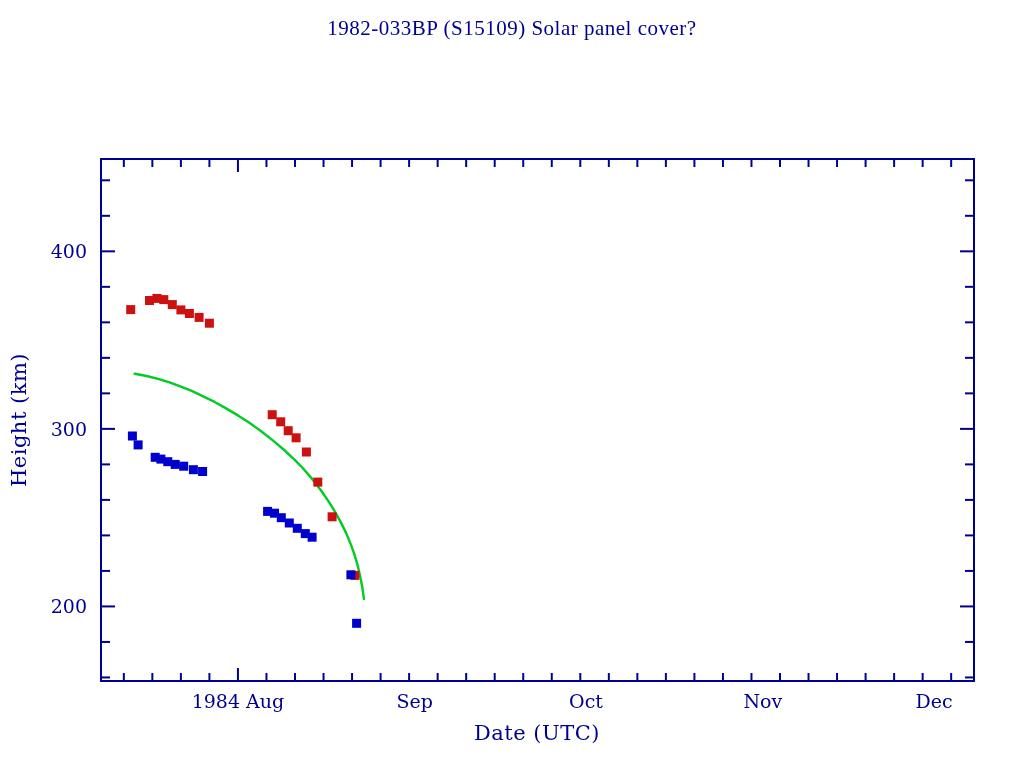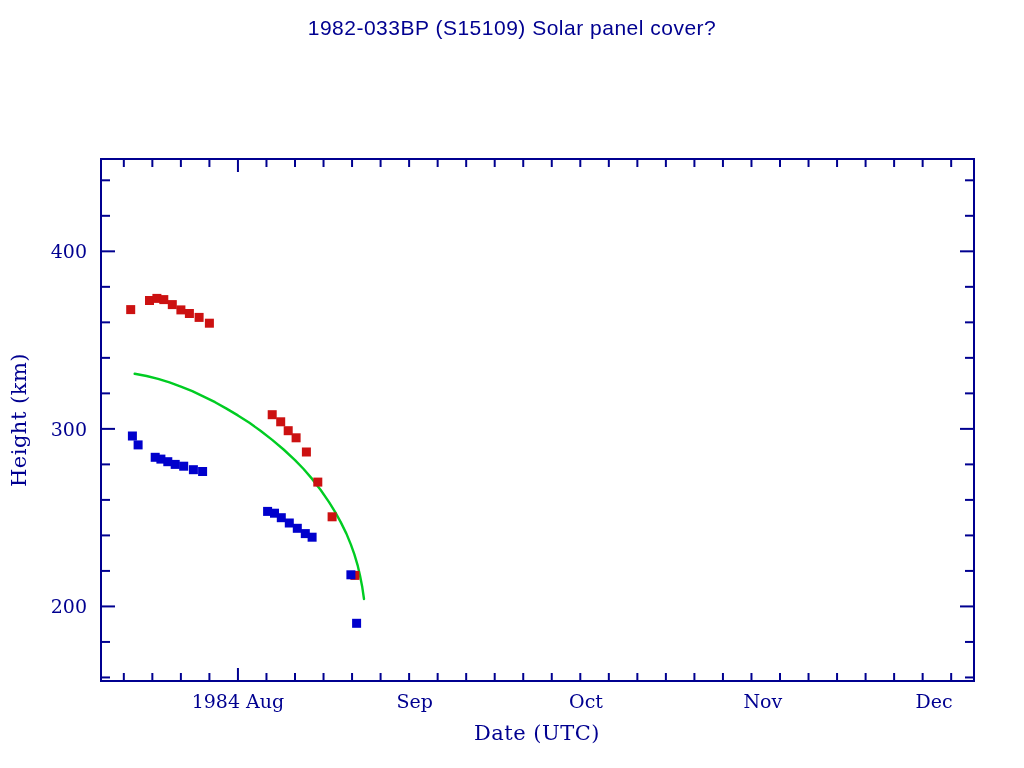--- a/index.html
+++ b/index.html
@@ -20,21 +20,21 @@
     width: 1024px;
     height: 768px;
   }
   .title-text {
     position: absolute;
     left: 0;
     top: 16px;
     width: 1024px;
     text-align: center;
     color: #000090;
-    font-family: Liberation Sans, sans-serif;
+    font-family: Liberation Serif, serif;
     font-size: 21px;
     letter-spacing: 0.5px;
     white-space: nowrap;
   }
   svg { display: block; }
   .axis-label {
     fill: #000090;
     font-family: "DejaVu Serif", serif;
     font-size: 21px;
     letter-spacing: 0.5px;

